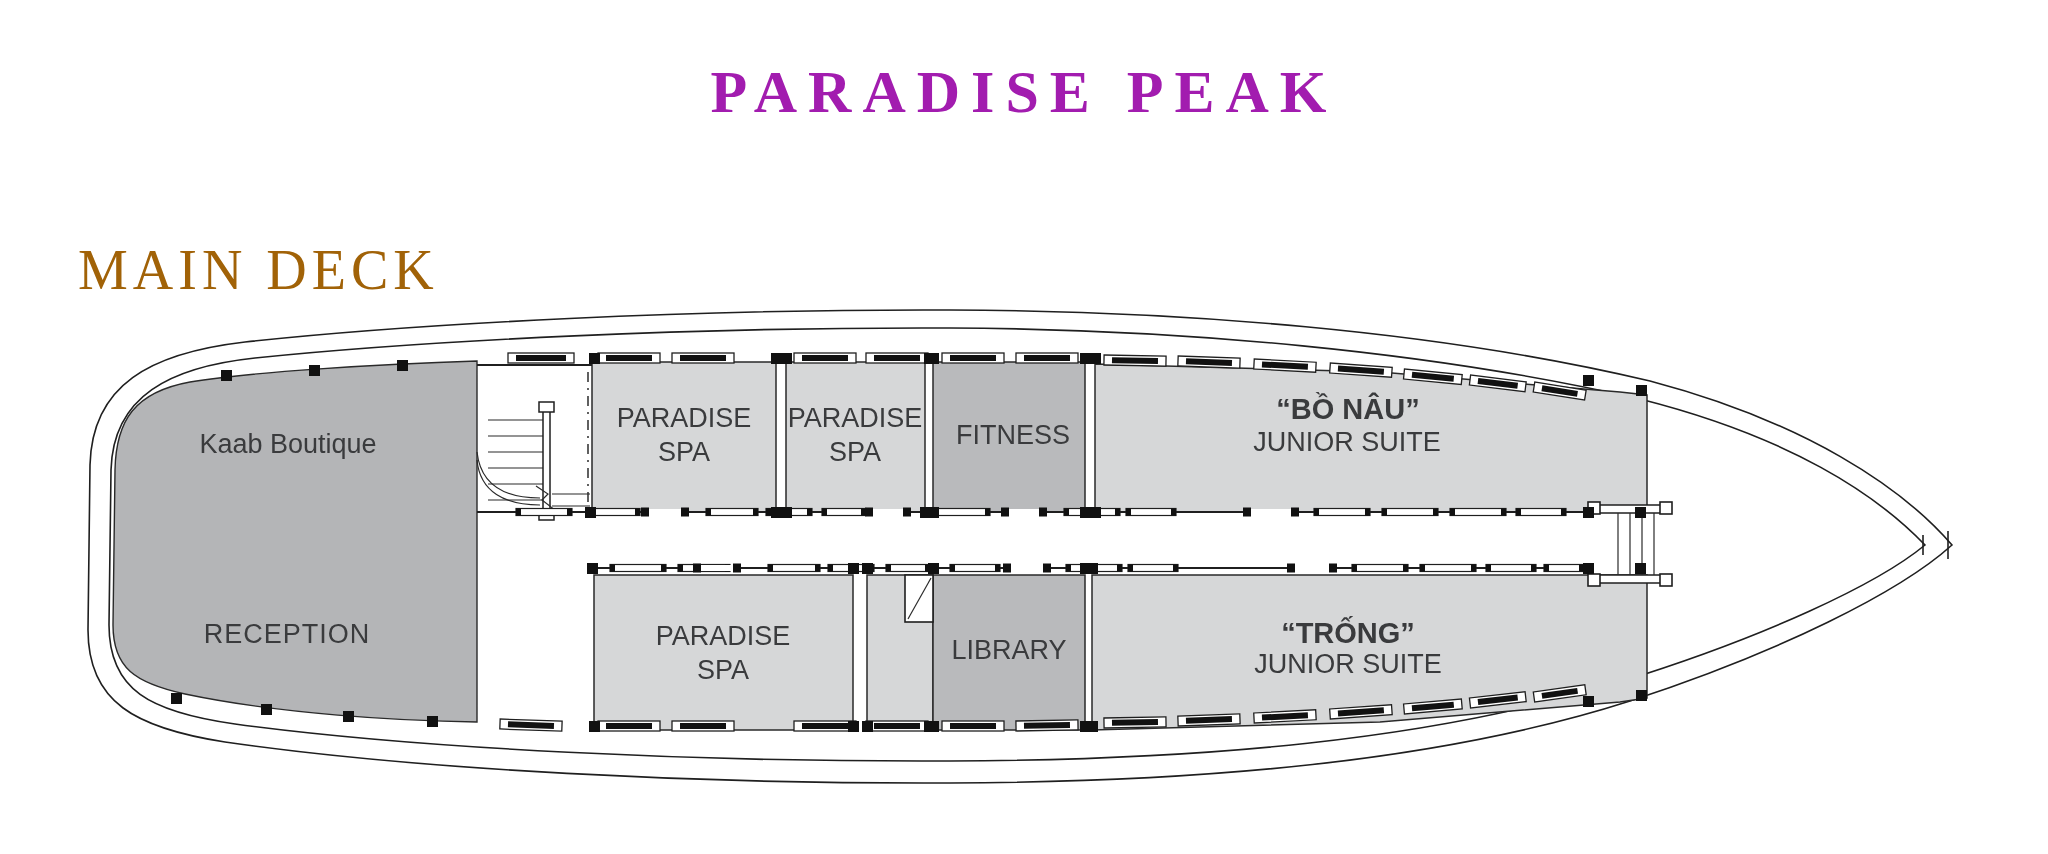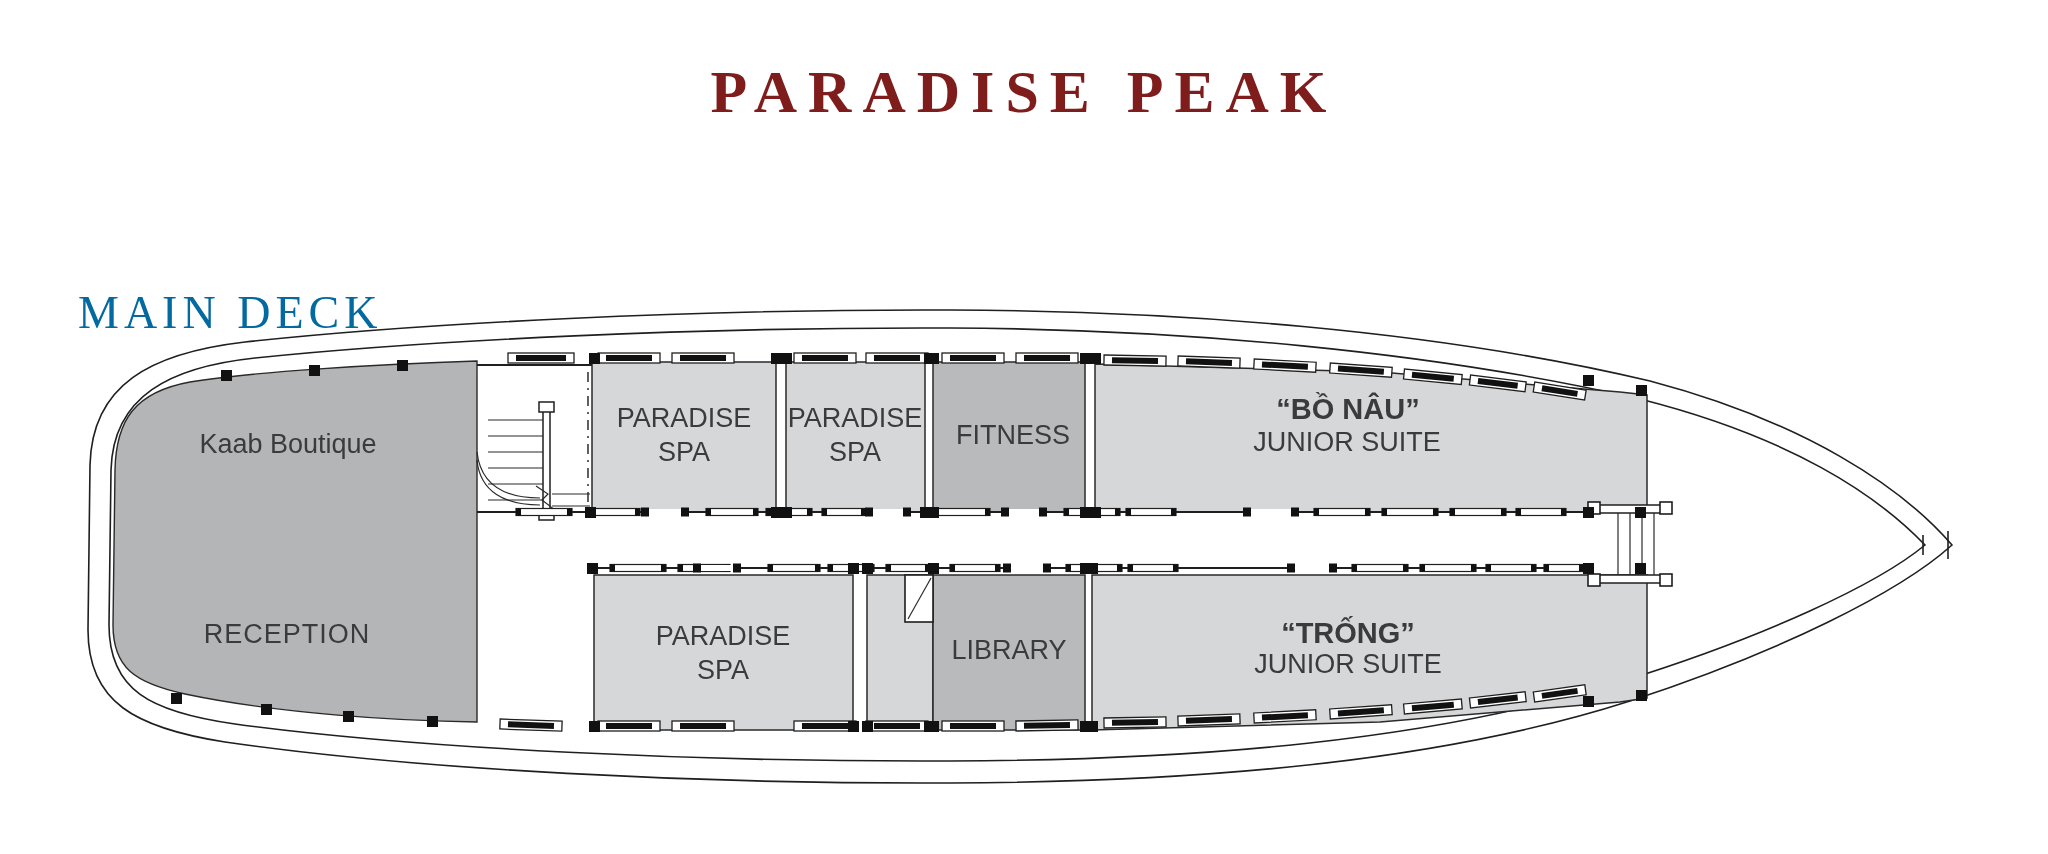--- a/index.html
+++ b/index.html
@@ -1,23 +1,23 @@
 <!DOCTYPE html>
 <html><head>
 <meta charset="utf-8">
 <style>
   html,body{margin:0;padding:0;background:#ffffff;}
   .stage{position:relative;width:2048px;height:854px;background:#fff;overflow:hidden;
          font-family:"Liberation Sans", sans-serif;}
   .title{position:absolute;left:0;right:0;top:58px;text-align:center;
          font-family:"Liberation Serif", serif;font-weight:bold;font-size:60px;
-         letter-spacing:11px;color:#7f1d1d;}
+         letter-spacing:11px;color:#a21caf;}
   .deck-label{position:absolute;left:78px;top:238px;
-         font-family:"Liberation Serif", serif;font-size:46px;font-weight:500;
-         letter-spacing:5px;color:#0369a1;margin-top:48px;}
+         font-family:"Liberation Serif", serif;font-size:56px;font-weight:500;
+         letter-spacing:5px;color:#a16207;}
   svg.plan{position:absolute;left:0;top:0;}
   svg text{font-family:"Liberation Sans", sans-serif;fill:#3a3b3d;}
   .room-label{font-size:27px;}
   .suite-name{font-size:29px;font-weight:bold;}
   .suite-type{font-size:27px;}
   .ln{fill:none;stroke:#1f1f1f;stroke-width:1.6;}
   .wall{stroke:#1f1f1f;stroke-width:2;}
   .thin{stroke:#2a2a2a;stroke-width:1.2;fill:none;}
 </style>
 </head>

